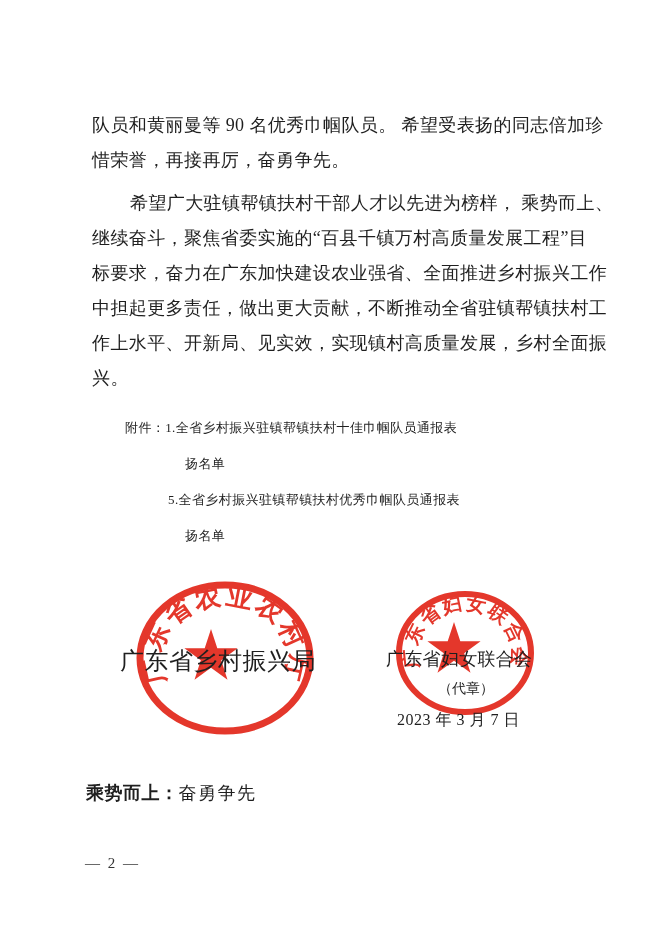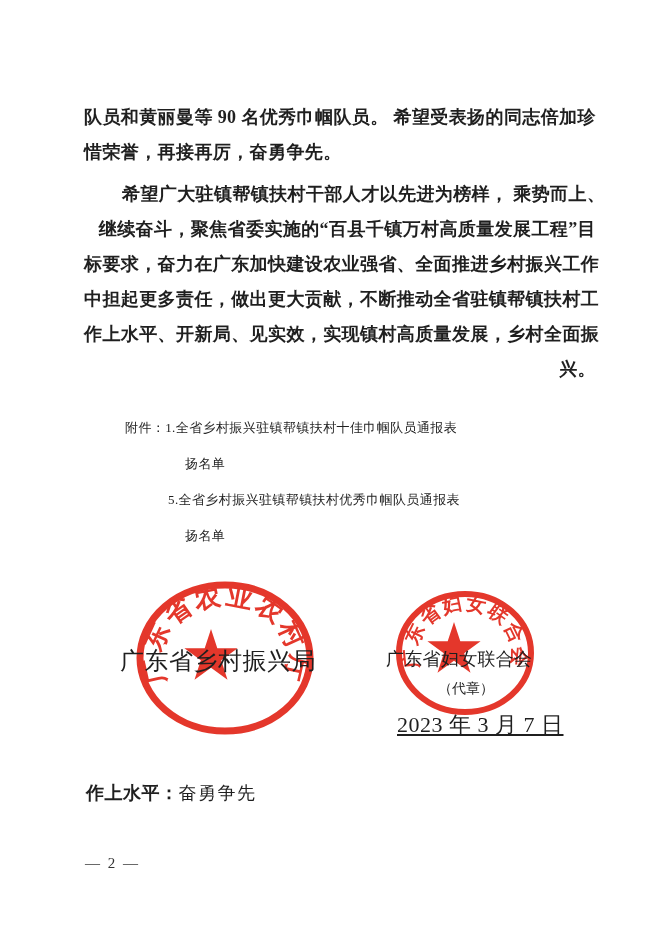--- a/index.html
+++ b/index.html
@@ -17,22 +17,22 @@
   
   .body-text {
     position: absolute;
     left: 84px;
     top: 100px;
     width: 512px;
     font-size: 18px;
     line-height: 35px;
     letter-spacing: 0.4px;
   }
-  .para { margin: 0; font-weight: bold; }
-  .para-2 { margin-top: 7px; text-align: right; }
+  .para { margin: 8px; }
+  .para-2 { margin-top: 7px; }
   .para-2 .line:first-child { padding-left: 38px; }
   .line { white-space: nowrap; }
   
   .attachment {
     position: absolute;
     left: 84px;
     top: 410px;
     width: 520px;
     font-size: 13px;
     line-height: 36px;
@@ -76,25 +76,24 @@
     width: 136px;
     text-align: center;
     font-size: 14px;
     white-space: nowrap;
     z-index: 5;
   }
   .issue-date {
     position: absolute;
     left: 397px;
     top: 710px;
-    font-size: 22px;
+    font-size: 16px;
     letter-spacing: 0.5px;
     white-space: nowrap;
     z-index: 5;
-    text-decoration: underline;
   }
   
   .disclosure {
     position: absolute;
     left: 86px;
     top: 781px;
     font-size: 18px;
     white-space: nowrap;
   }
   .disclosure-label {
@@ -161,17 +160,17 @@
       <textPath href="#arc-right" startOffset="50%" text-anchor="middle">广东省妇女联合会</textPath>
     </text>
   </svg>
 
   <div class="overlay-unit-left">广东省乡村振兴局</div>
   <div class="overlay-unit-right">广东省妇女联合会</div>
   <div class="proxy-note">（代章）</div>
   <div class="issue-date">2023 年 3 月 7 日</div>
 
   <div class="disclosure">
-    <span class="disclosure-label">作上水平：</span><span class="disclosure-value">奋勇争先</span>
+    <span class="disclosure-label">乘势而上：</span><span class="disclosure-value">奋勇争先</span>
   </div>
   <div class="page-number">— 2 —</div>
 
 </div>
 
 </body></html>

